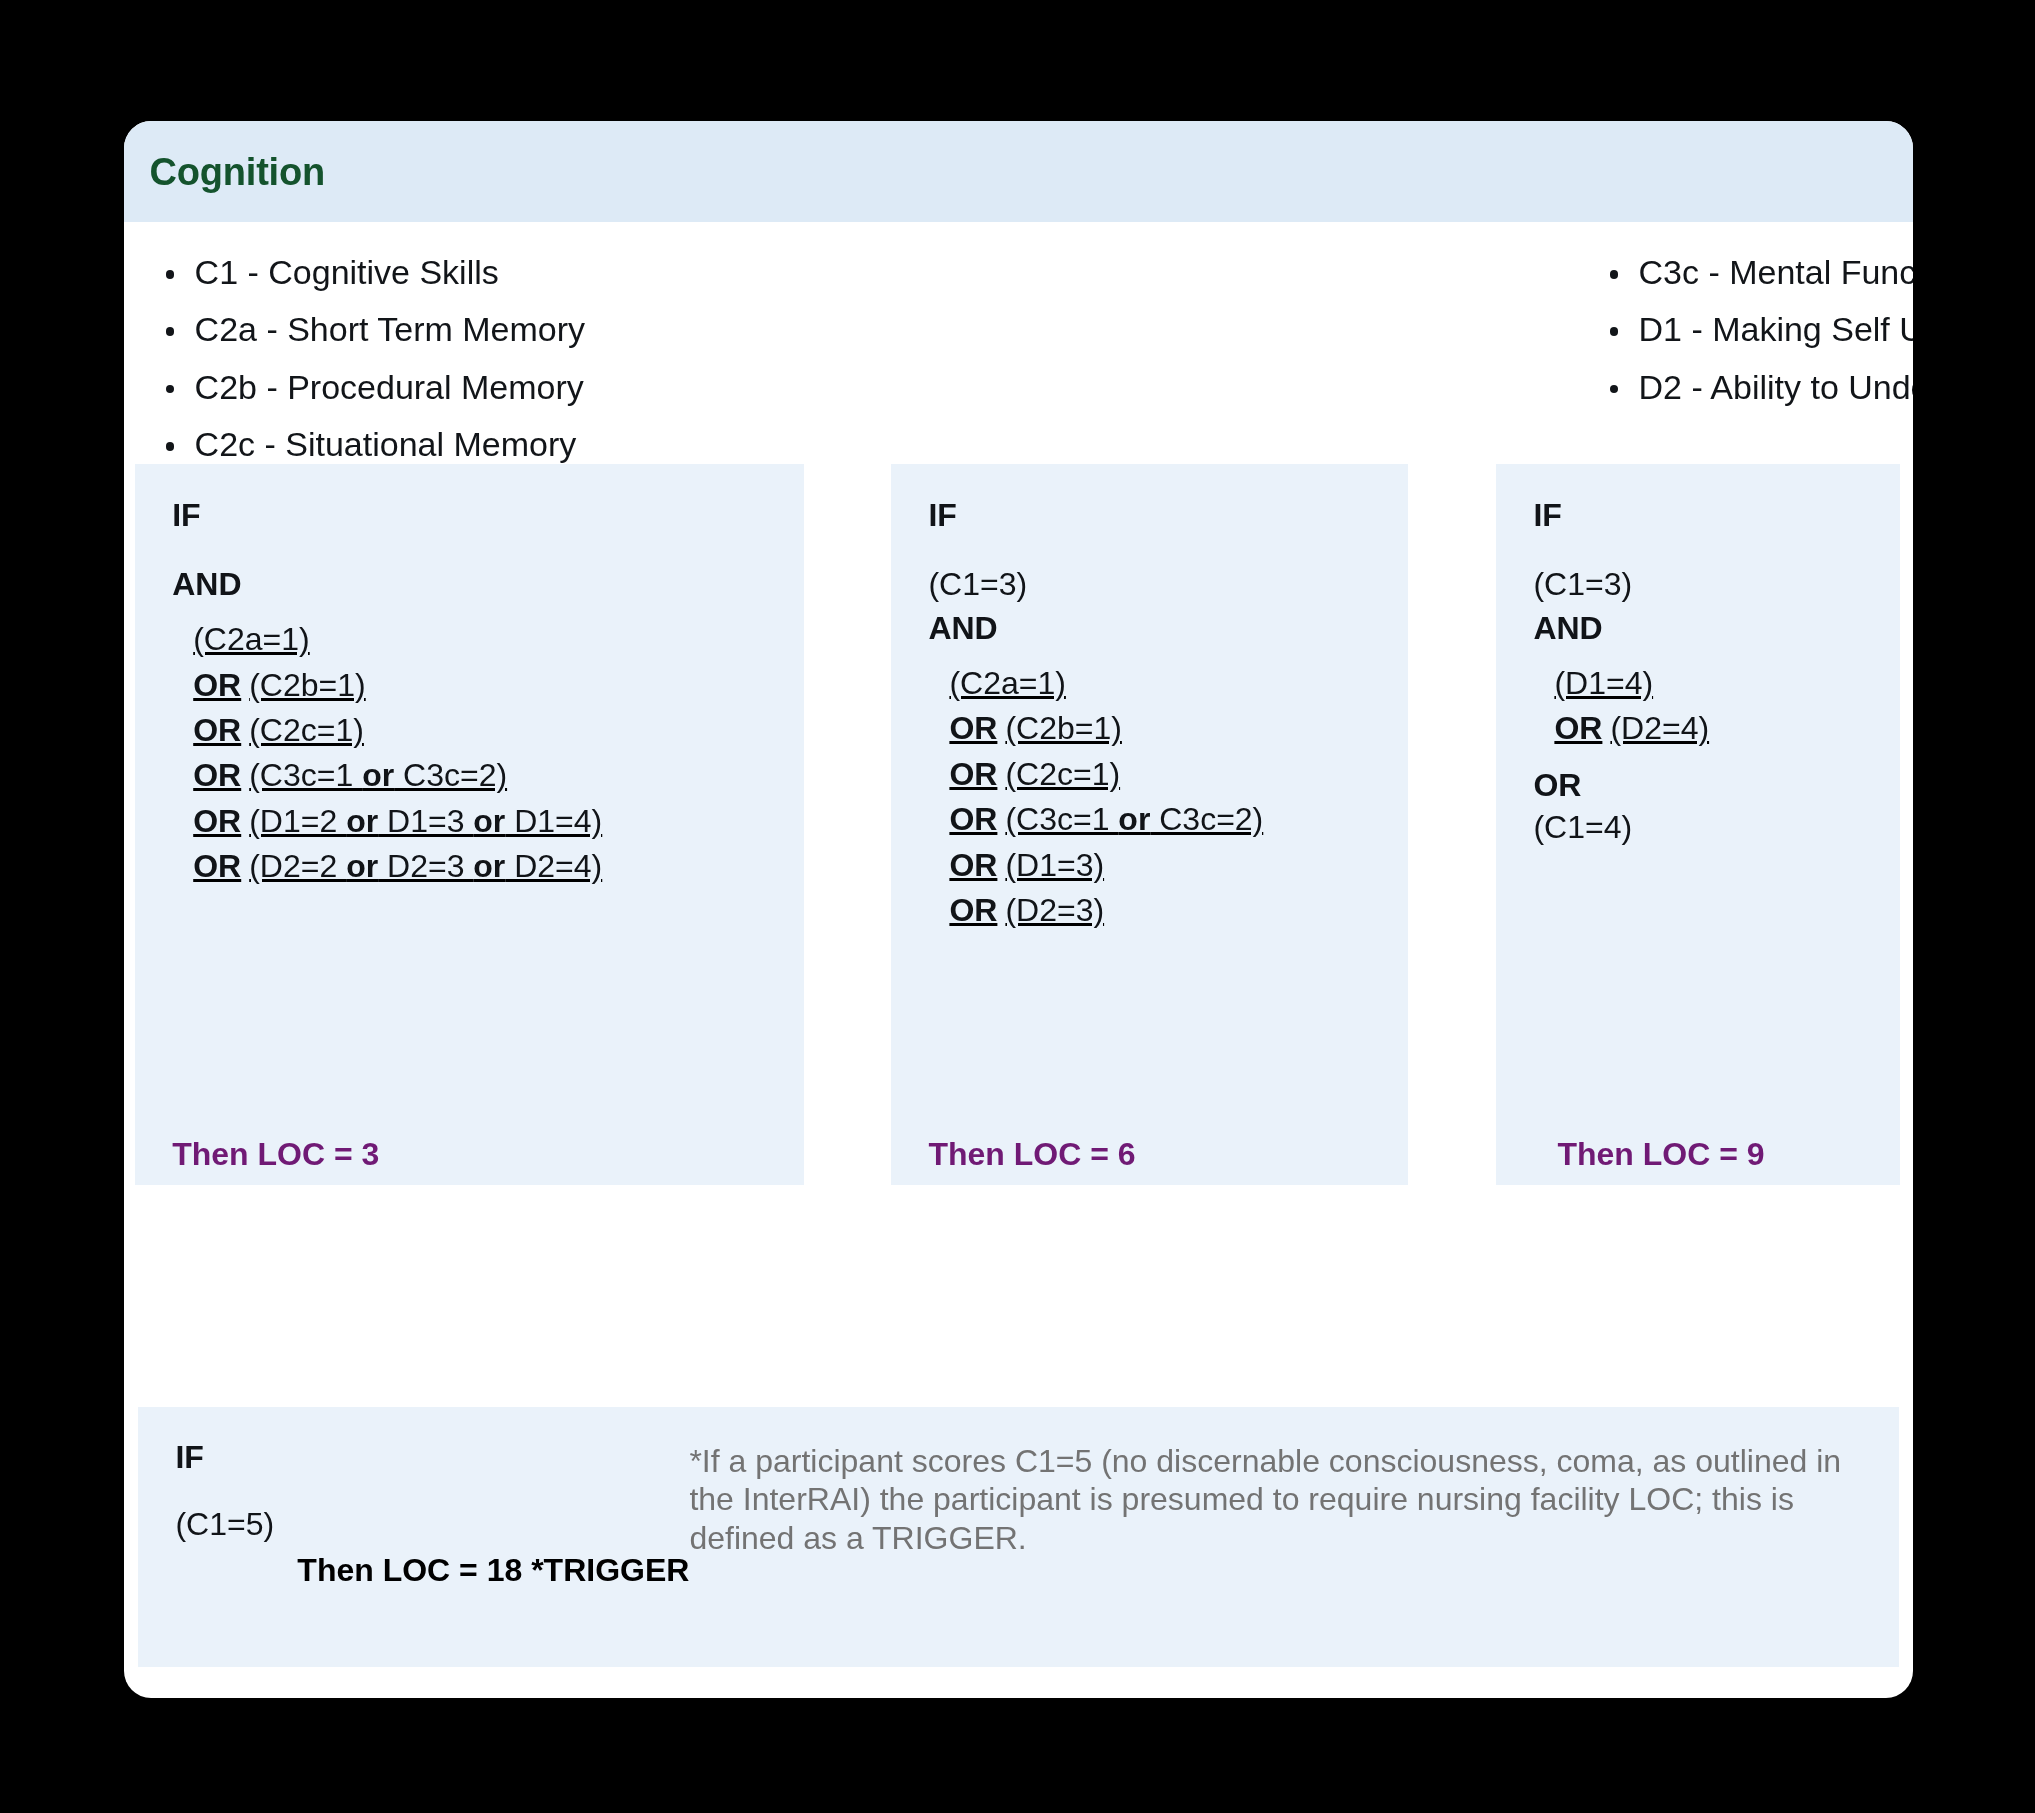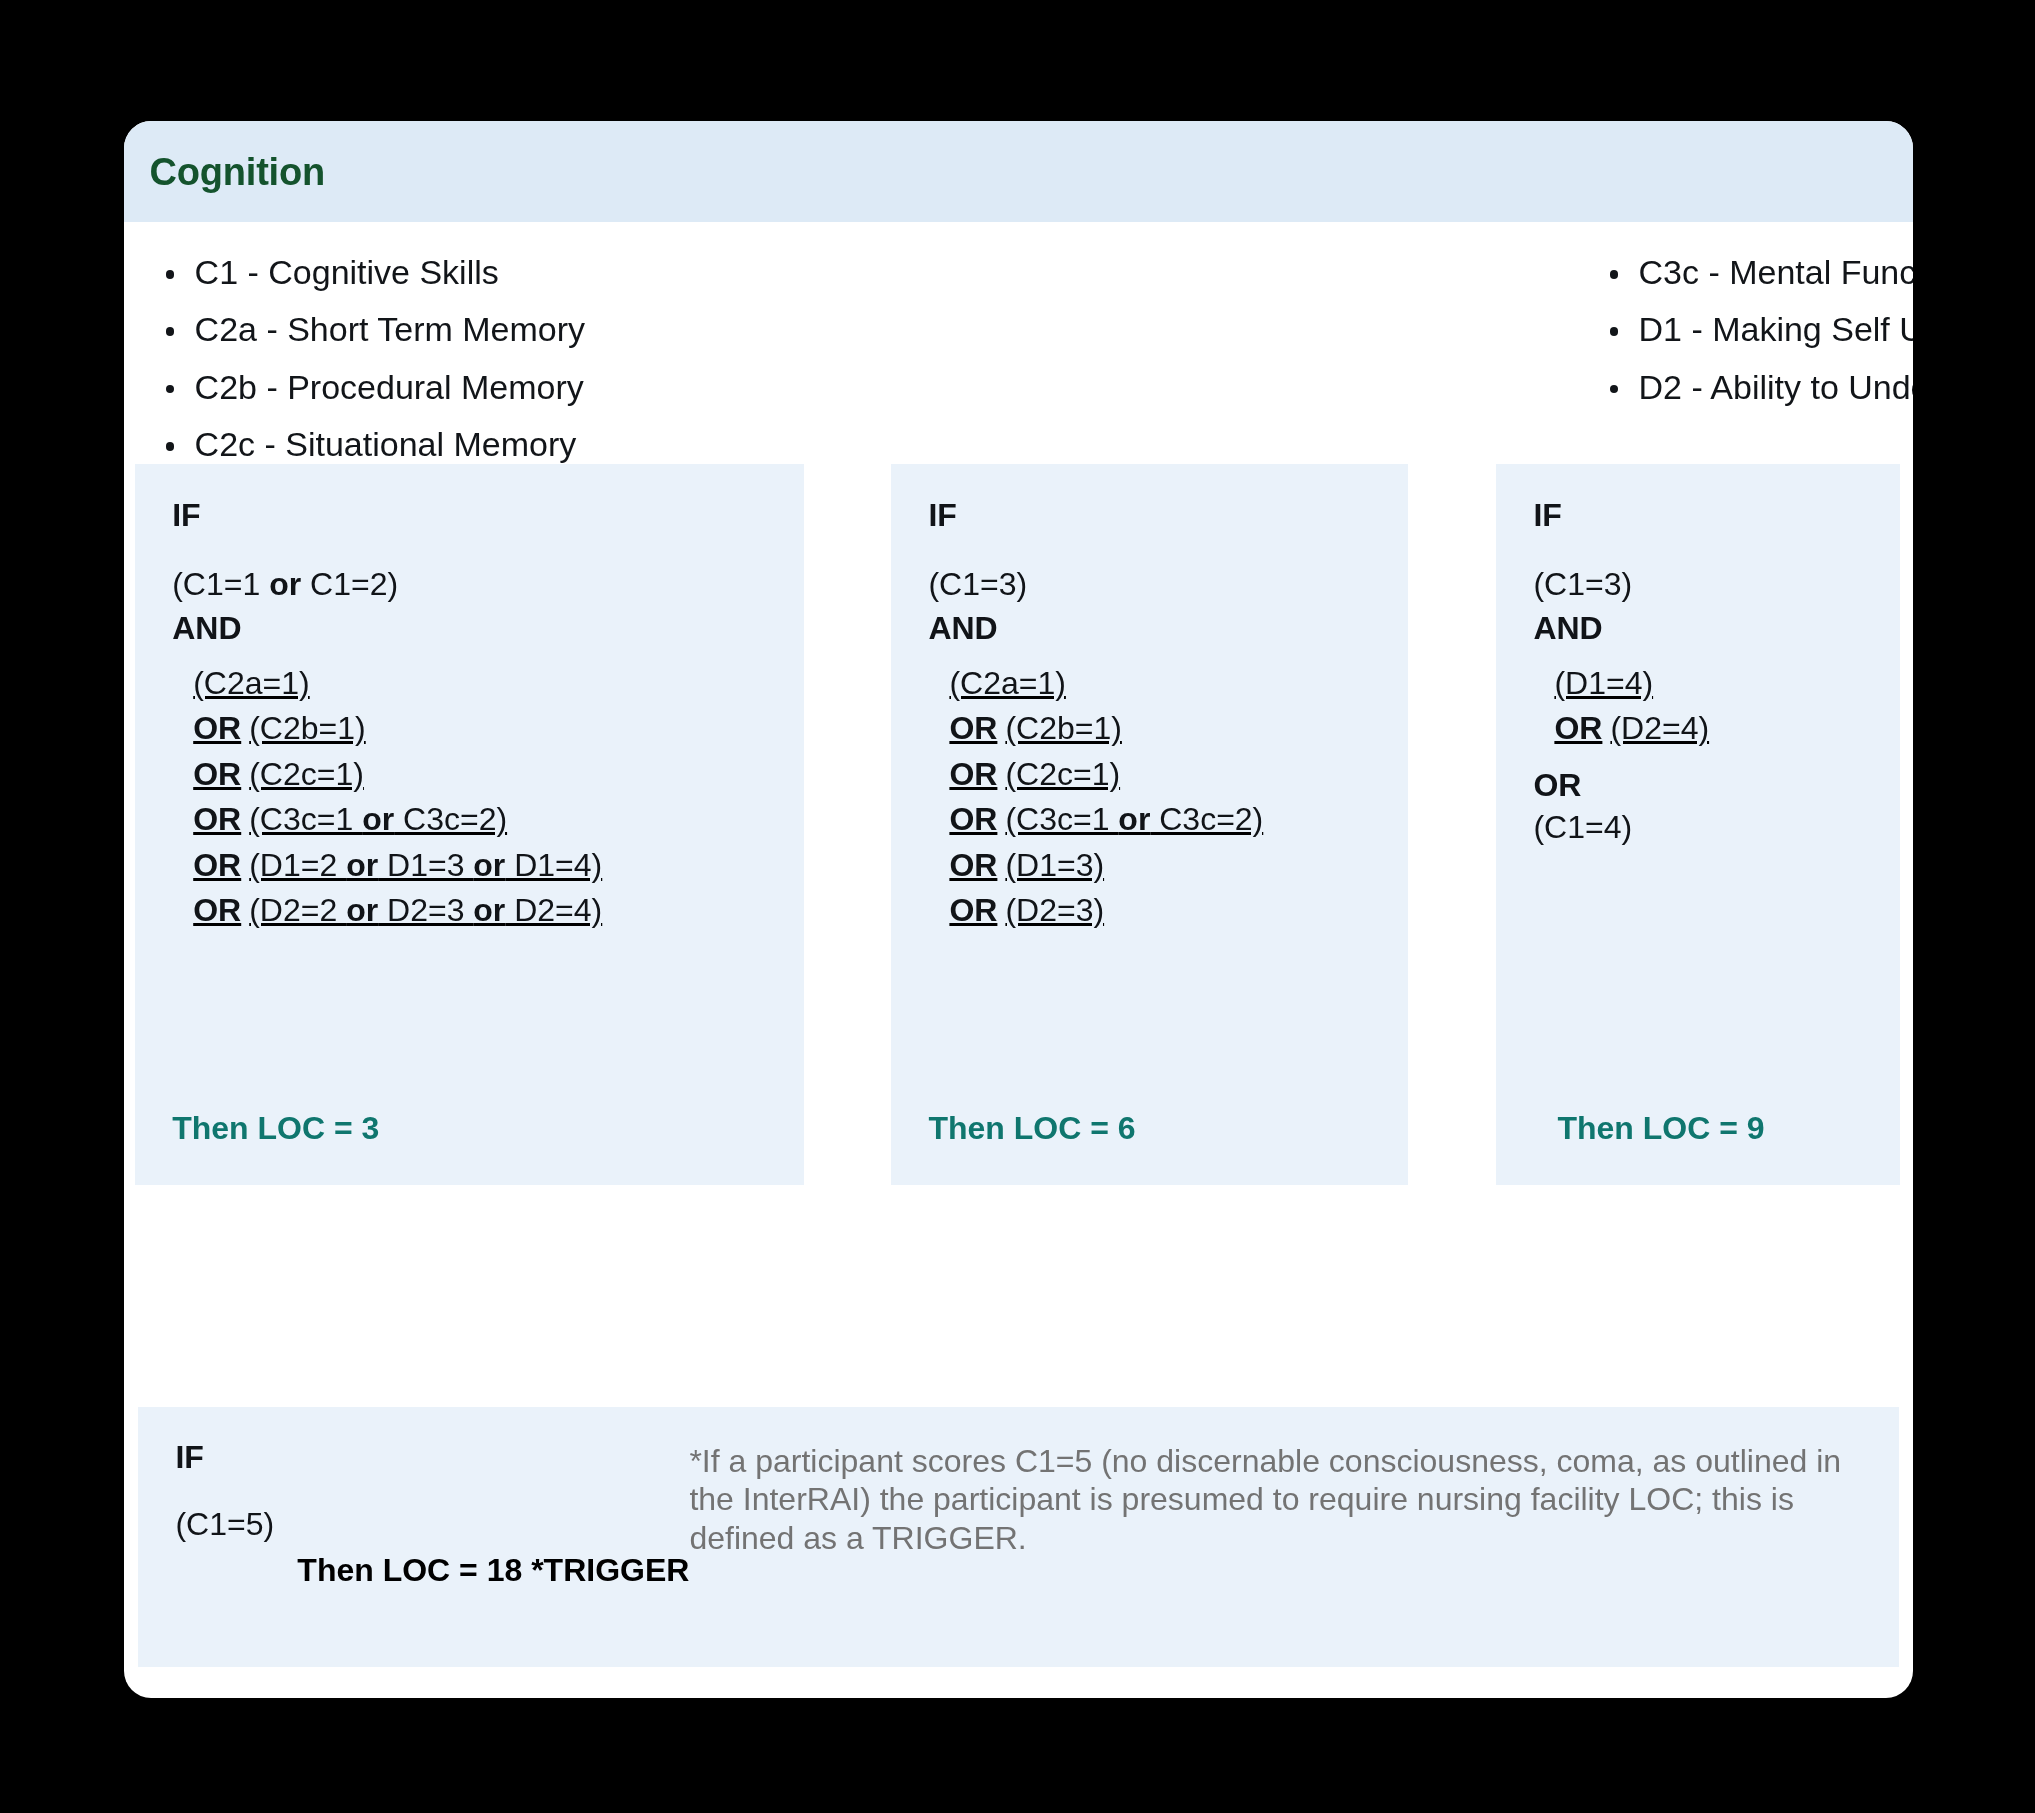--- a/index.html
+++ b/index.html
@@ -130,24 +130,24 @@
   .or-list .expr { margin-bottom: 12.8px; }
   .or-list .expr .op {
     font-weight: 700;
     margin-right: 8px;
   }
   .or-list .expr.first { padding-left: 0; }
 
   .then-line {
     position: absolute;
     left: 37px;
-    bottom: 38px;
-    font-size: 32px;
-    font-weight: 700;
-    color: #0f766e;
+    bottom: 12px;
+    font-size: 32px;
+    font-weight: 700;
+    color: #701a75;
     white-space: nowrap;
   }
   .rule-box.b3 .then-line { left: 61px; }
 
   
   .trigger-panel {
     position: absolute;
     left: 14.4px;
     top: 1286px;
     width: 1761px;
@@ -205,21 +205,20 @@
               <li>D2 - Ability to Understand Others</li>
             </ul>
         </div>
       </div>
 
       <div class="rule-row">
 
         <div class="rule-box b1">
           <div class="rule-inner">
             <span class="kw if">IF</span>
-            <span class="expr">(C1=1 <b>or</b> C1=2)</span>
             <span class="kw and">AND</span>
             <div class="or-list" id="or-list-0">
                 <span class="expr first">(C2a=1)</span>
                 <span class="expr"><span class="op">OR</span>(C2b=1)</span>
                 <span class="expr"><span class="op">OR</span>(C2c=1)</span>
                 <span class="expr"><span class="op">OR</span>(C3c=1 <b>or</b> C3c=2)</span>
                 <span class="expr"><span class="op">OR</span>(D1=2 <b>or</b> D1=3 <b>or</b> D1=4)</span>
                 <span class="expr"><span class="op">OR</span>(D2=2 <b>or</b> D2=3 <b>or</b> D2=4)</span>
               </div>
           </div>

